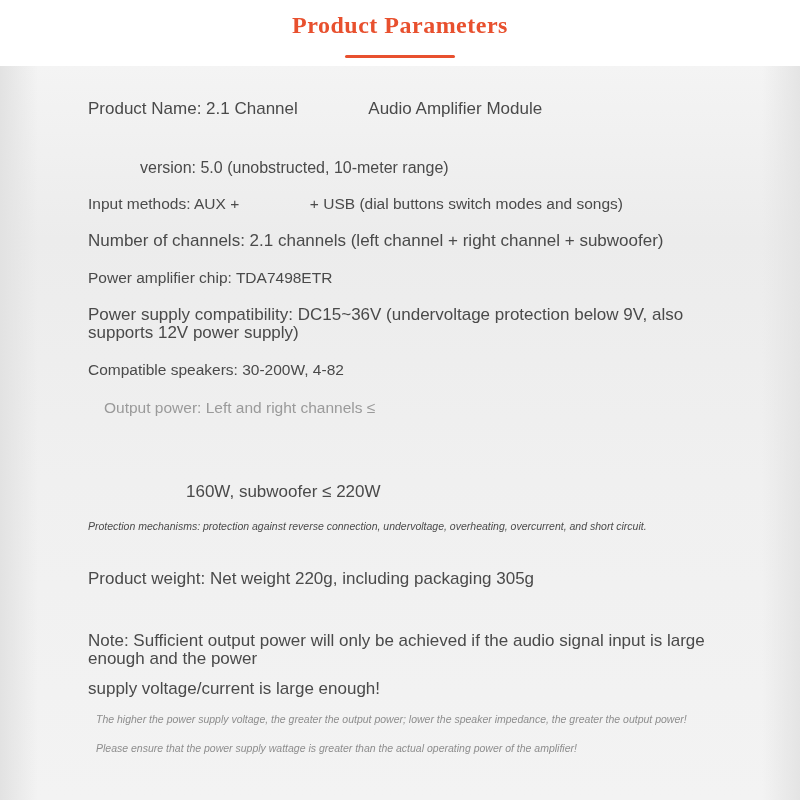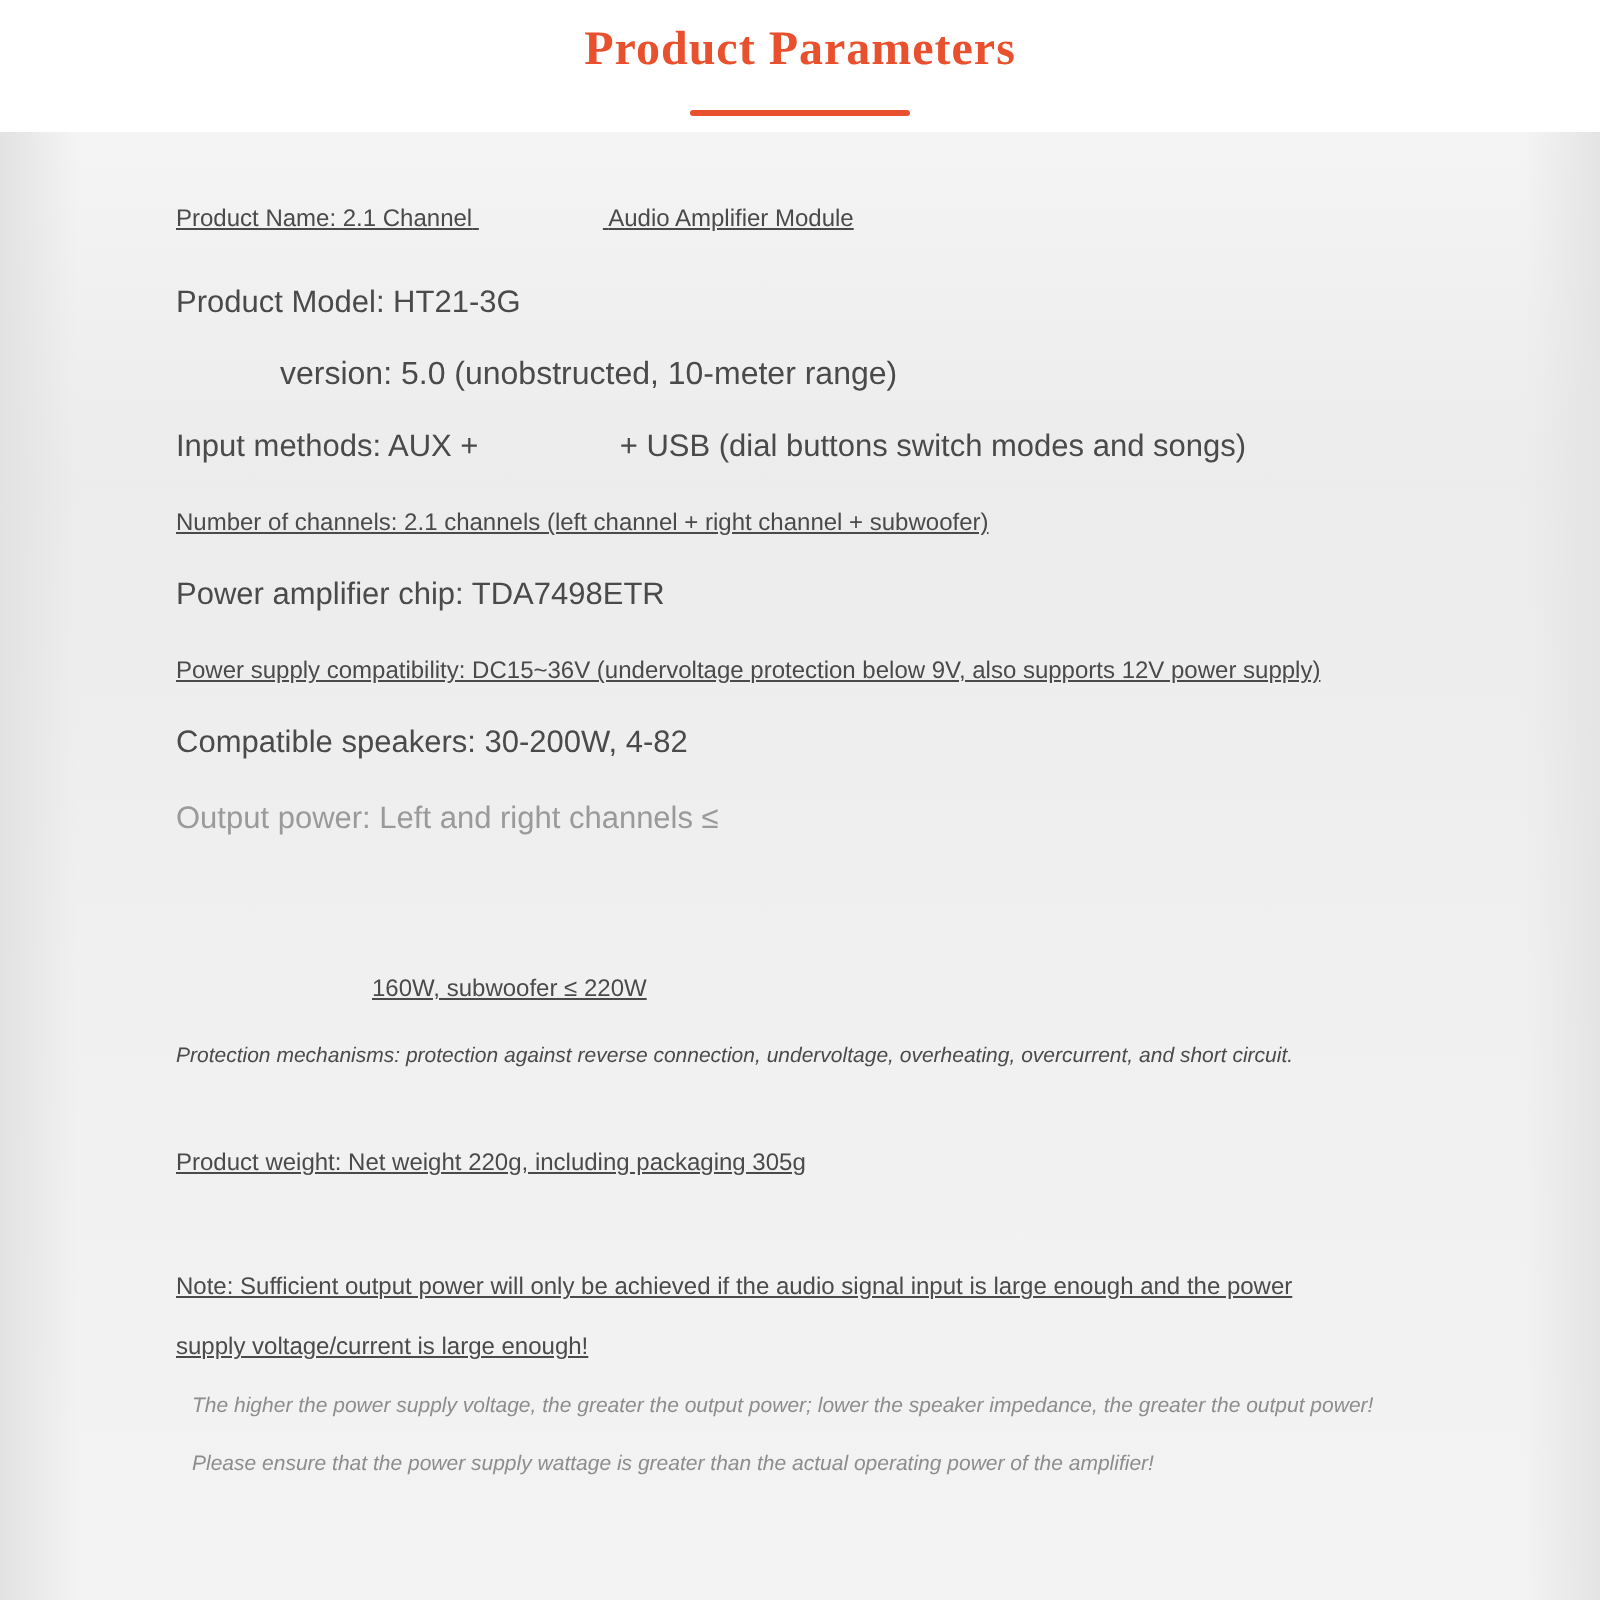--- a/index.html
+++ b/index.html
@@ -67,31 +67,31 @@
     z-index: 3;
     padding: 34px 70px 0 88px;
     color: #4c4c4c;
   }
 
   .row {
     position: relative;
     color: #4a4a4a;
   }
   .r-lg   { font-size: 15.5px; line-height: 20px; }
-  .r-md   { font-size: 12px; line-height: 18px; text-decoration: underline; }
+  .r-md   { font-size: 17px; line-height: 18px; }
   .r-sm   { font-size: 16px; line-height: 16px; }
   .r-xs   { font-size: 10.5px; line-height: 15px; font-style: italic; }
 
   .indent-1 { padding-left: 52px; }
   .indent-2 { padding-left: 98px; margin-top: 47px; }
 
   .seg { display: inline; }
   .gapseg { display: inline-block; min-width: 62px; }
 
-  .faded { color: #9a9a9a; }
+  .faded { color: #9a9a9a; margin-left: 16px; }
   .semi  { color: #8d8d8d; }
 
   .sp-24 { height: 24px; }
   .sp-18 { height: 18px; }
   .sp-14 { height: 14px; }
   .sp-12 { height: 12px; }
   .sp-30 { height: 30px; }
 </style>
 </head>
 <body>
@@ -106,21 +106,20 @@
   <div class="content">
 
     <div class="row r-md">
       <span class="seg">Product Name: 2.1 Channel</span>
       <span class="gapseg"></span>
       <span class="seg">Audio Amplifier Module</span>
     </div>
 
     <div class="sp-24"></div>
 
-    <div class="row r-lg">Product Model: HT21-3G</div>
 
     <div class="sp-18"></div>
 
     <div class="row r-sm indent-1">version: 5.0 (unobstructed, 10-meter range)</div>
 
     <div class="sp-18"></div>
 
     <div class="row r-lg">
       <span class="seg">Input methods: AUX +</span>
       <span class="gapseg"></span>

